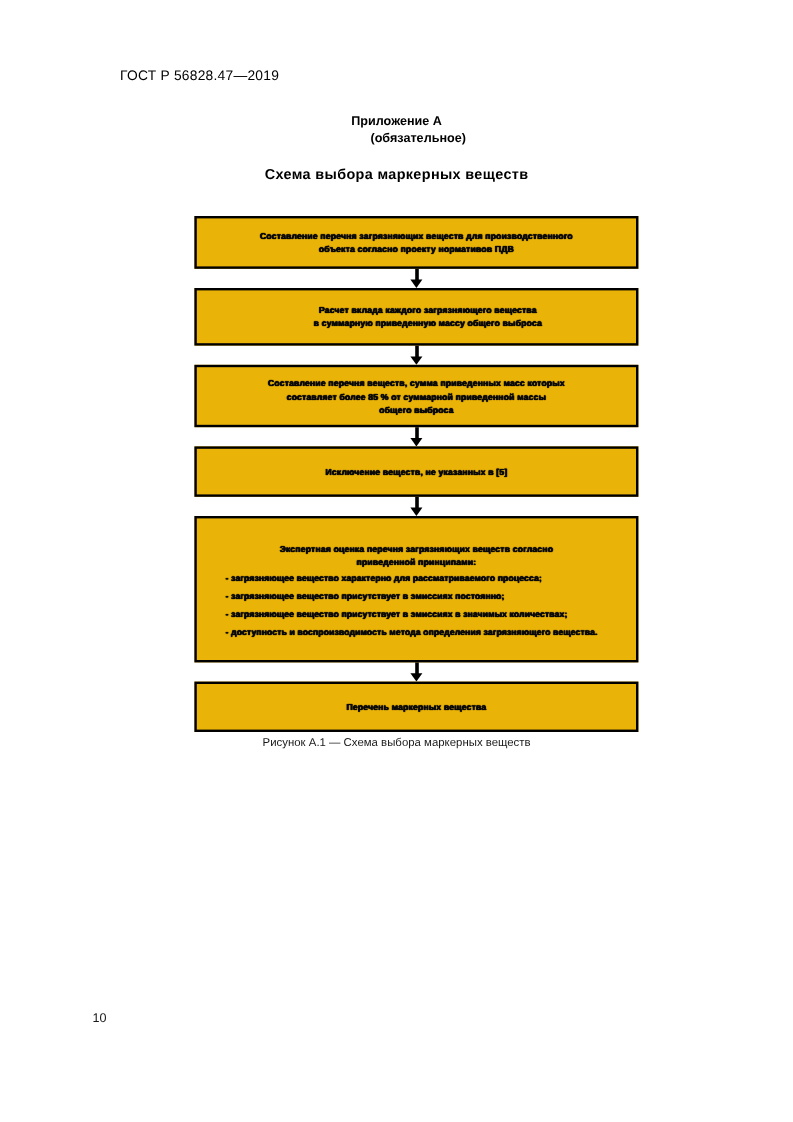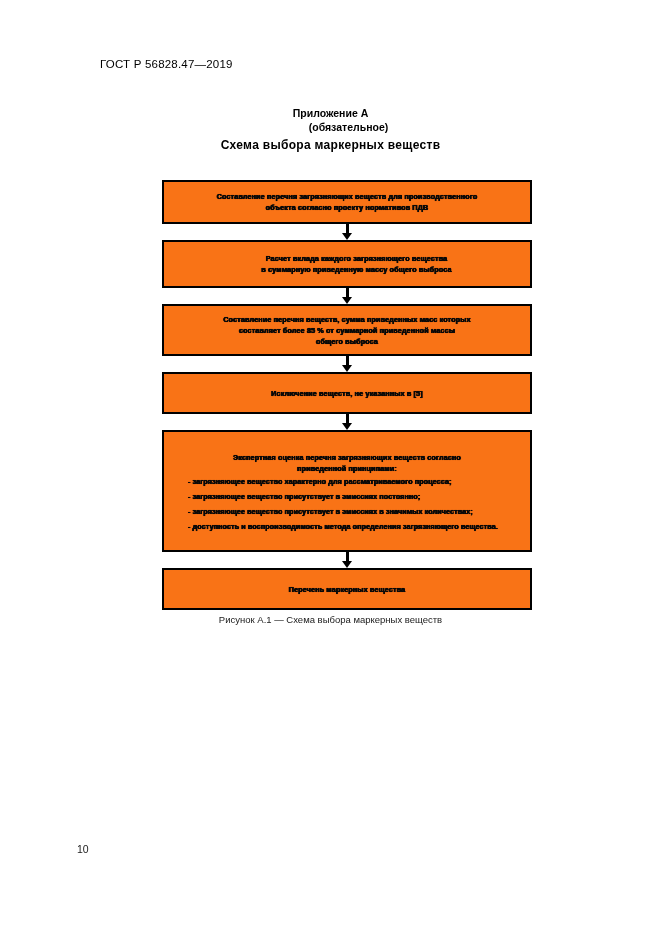--- a/index.html
+++ b/index.html
@@ -29,21 +29,21 @@
     left: 100px;
     font-size: 11.5px;
     font-weight: normal;
     letter-spacing: 0.2px;
     white-space: nowrap;
   }
 
   
   .appendix-block {
     position: absolute;
-    top: 106px;
+    top: 94px;
     left: 0;
     width: 661px;
     text-align: center;
   }
   .appendix-title {
     font-size: 10.5px;
     font-weight: bold;
     line-height: 14px;
   }
   .appendix-sub {
@@ -68,21 +68,21 @@
     position: absolute;
     left: 162px;
     top: 180px;
     width: 370px;
   }
 
   .node {
     position: relative;
     box-sizing: border-box;
     border: 2.5px solid #000000;
-    background: #f97316;
+    background: #eab308;
     width: 370px;
     display: flex;
     flex-direction: column;
     justify-content: center;
     padding: 6px 14px;
   }
 
   
   .node-text {
     font-size: 7.2px;

